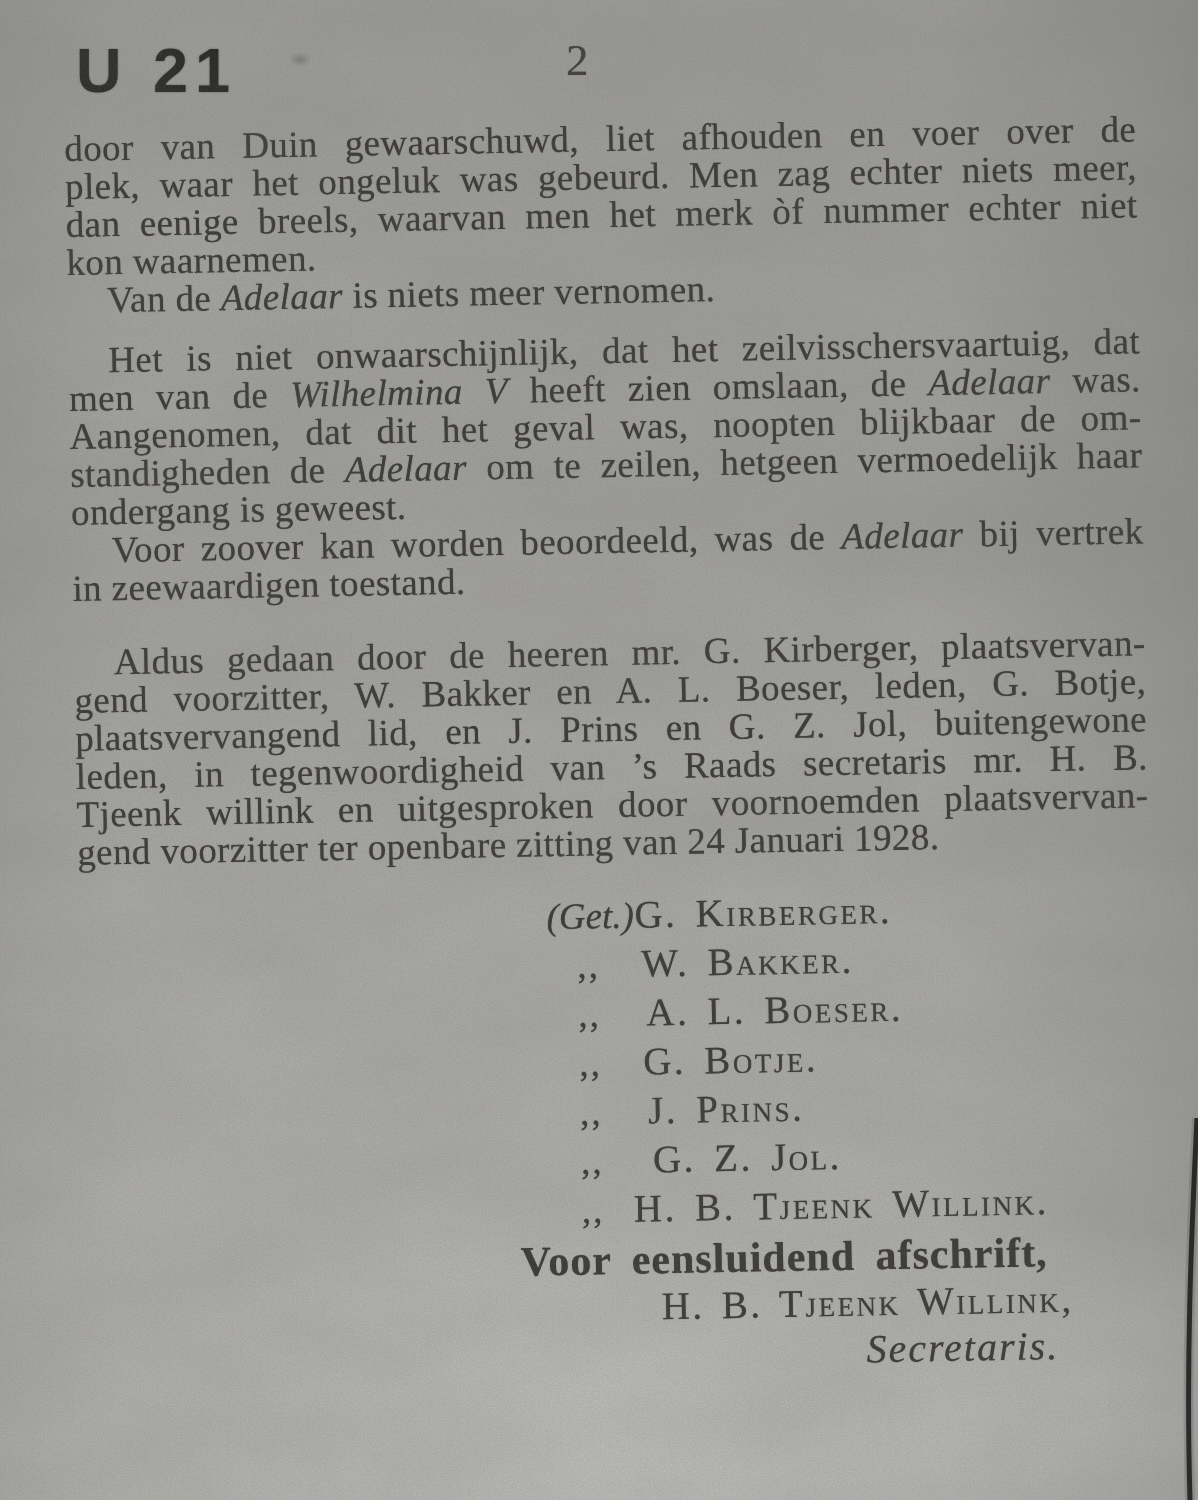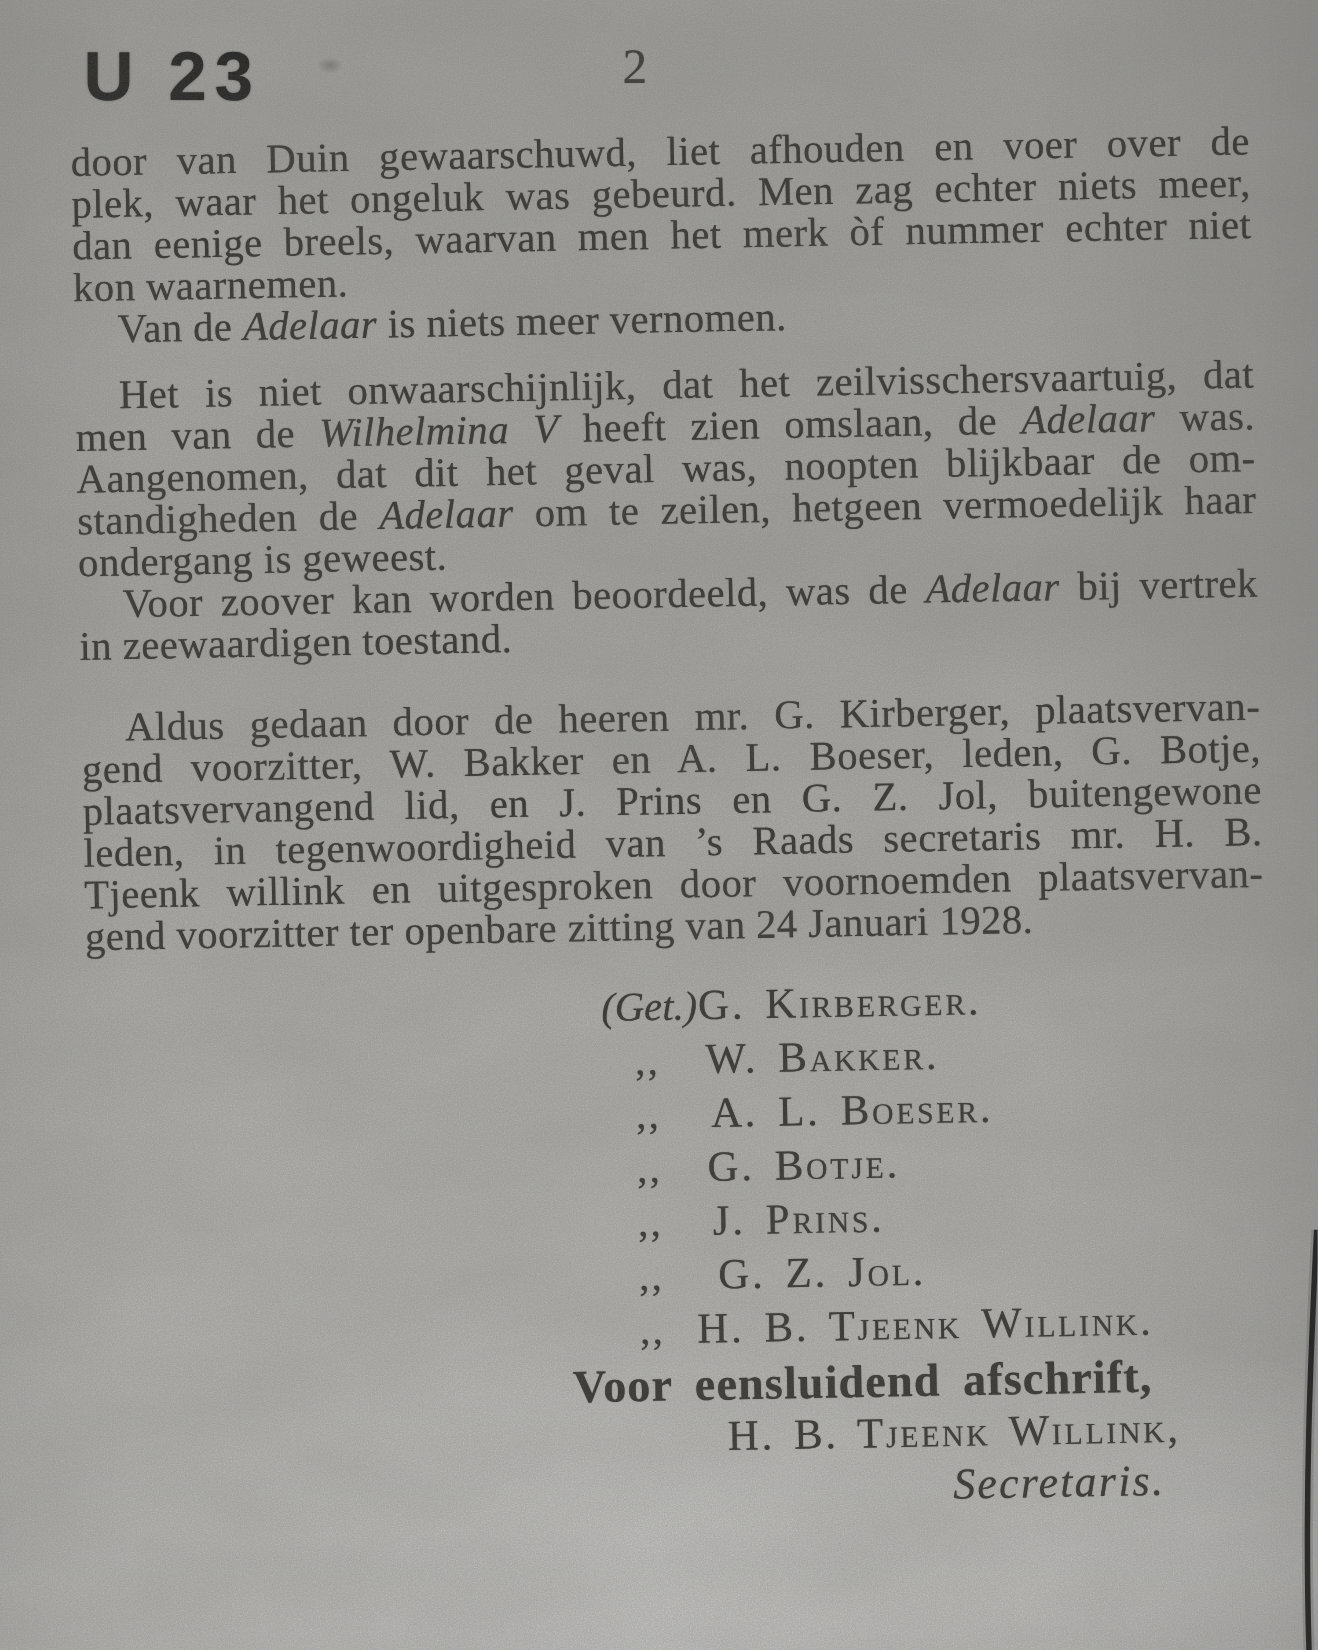--- a/index.html
+++ b/index.html
@@ -56,21 +56,21 @@
   .closing{margin-top:2px;}
   .attest{margin-left:436px;font-weight:bold;font-size:42px;line-height:46px;letter-spacing:1px;word-spacing:9px;white-space:nowrap;}
   .cl-name{margin-left:576px;font-variant:small-caps;font-size:39px;line-height:48px;letter-spacing:2.5px;word-spacing:5px;white-space:nowrap;}
   .cl-role{margin-left:780px;font-style:italic;font-size:40px;line-height:46px;letter-spacing:2px;}
 </style>
 </head>
 <body>
 
 <div class="page">
 
-  <div class="stamp">U 23</div>
+  <div class="stamp">U 21</div>
   <div class="smudge"></div>
   <div class="pagenum">2</div>
 
   <div class="content">
     <div id="paragraphs">
         <div class="para">
           <div class="line j"><span>door van Duin gewaarschuwd, liet afhouden en voer over de</span></div>
           <div class="line j"><span>plek, waar het ongeluk was gebeurd. Men zag echter niets meer,</span></div>
           <div class="line j"><span>dan eenige breels, waarvan men het merk òf nummer echter niet</span></div>
           <div class="line"><span>kon waarnemen.</span></div>

